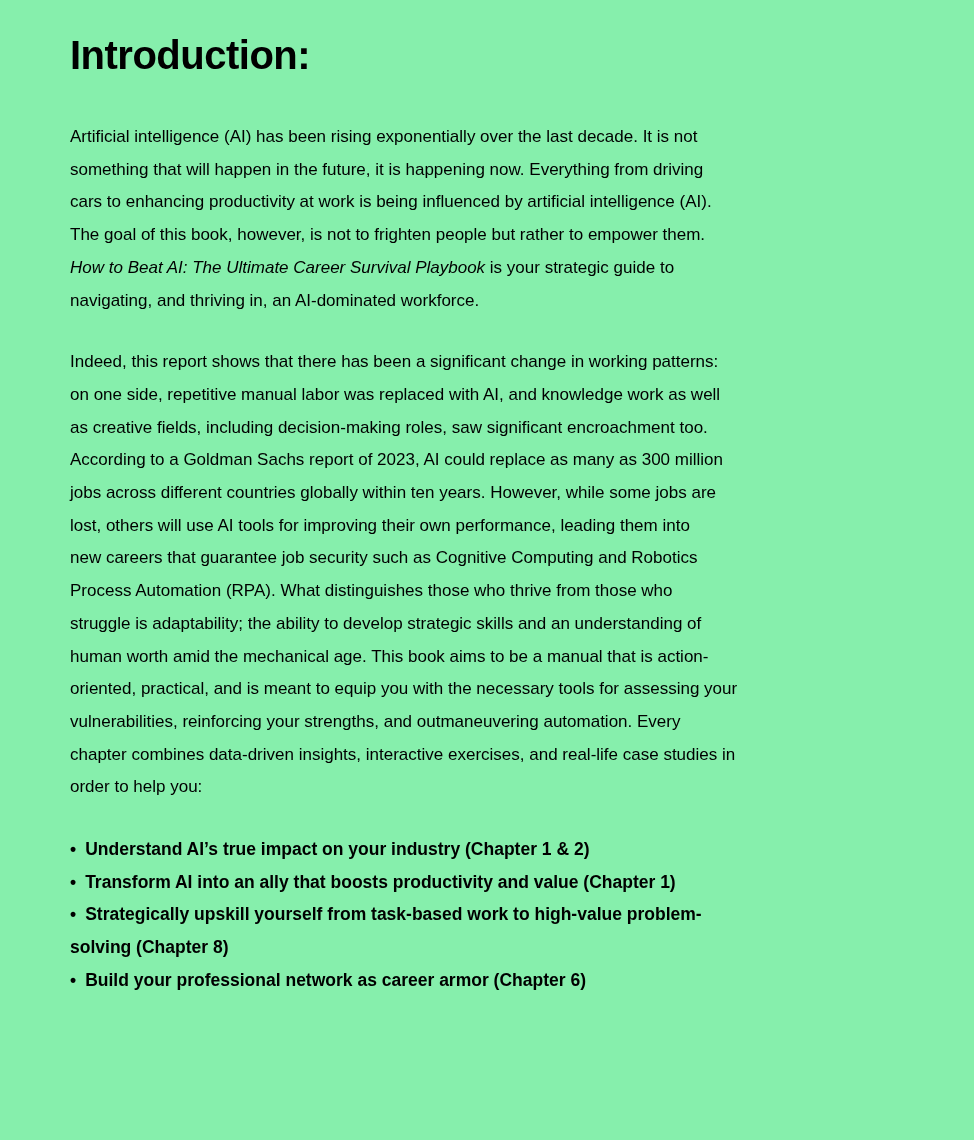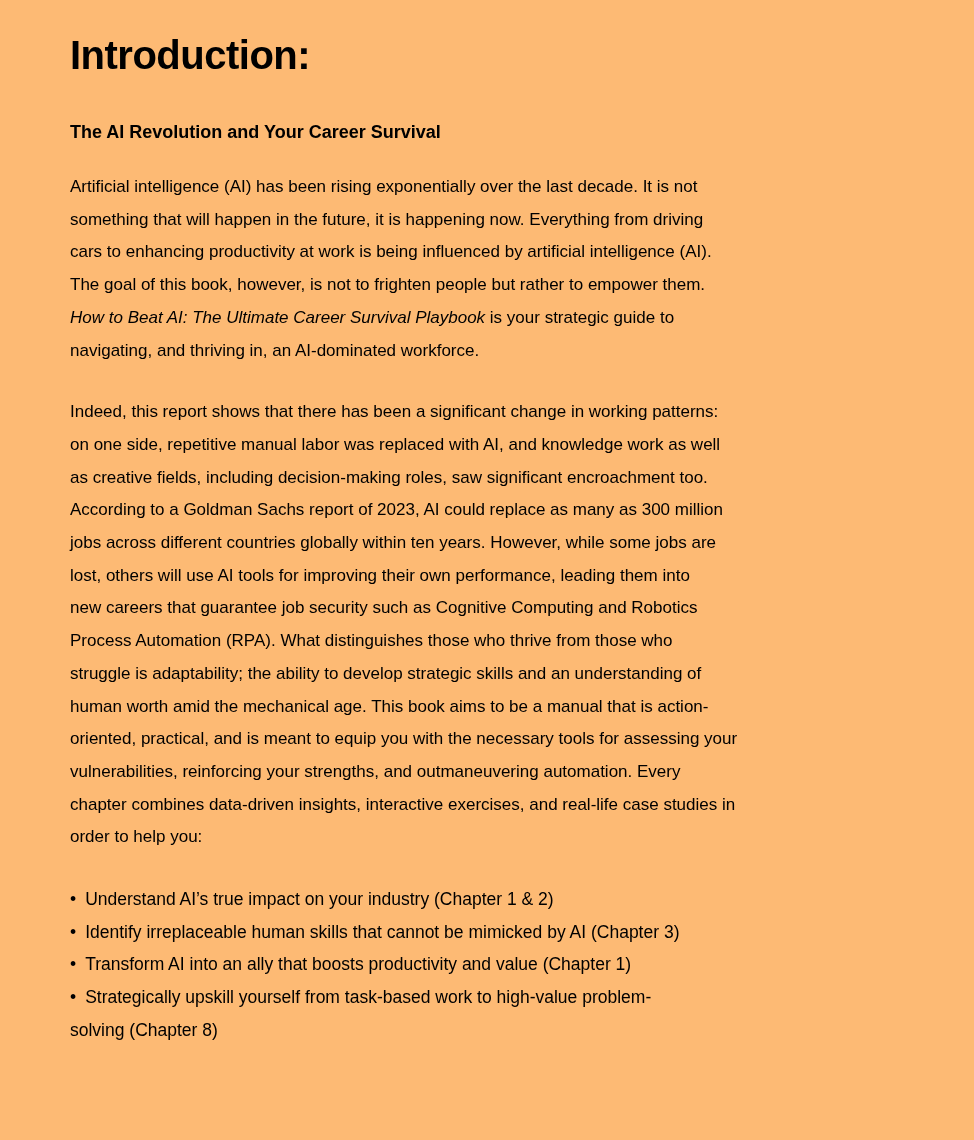--- a/index.html
+++ b/index.html
@@ -12,21 +12,21 @@
     width: 974px;
     height: 1140px;
     font-family: "Liberation Sans", "DejaVu Sans", sans-serif;
     color: #000000;
     overflow: hidden;
   }
   .page {
     width: 974px;
     height: 1140px;
     padding: 33px 40px 0 70px;
-    background: #fdba74;
+    background: #86efac;
   }
   .page-title {
     font-size: 40px;
     line-height: 44px;
     font-weight: 700;
     letter-spacing: -0.5px;
     margin: 0 0 44px 0;
   }
   .section-subtitle {
     font-size: 18px;
@@ -44,36 +44,35 @@
   }
   .book-title-italic {
     font-style: italic;
   }
   .bullet-list {
     margin-top: 19px;
   }
   .bullet-item {
     font-size: 17.5px;
     line-height: 32.7px;
-    font-weight: 400;
+    font-weight: 700;
     white-space: pre-line;
   }
   .bullet-marker {
     display: inline;
     margin-right: 9px;
   }
 </style>
 </head>
 <body>
 
 <div class="page">
 
   <h1 class="page-title">Introduction:</h1>
 
-  <h2 class="section-subtitle">The AI Revolution and Your Career Survival</h2>
 
   <p class="body-paragraph"><span>Artificial intelligence (AI) has been rising exponentially over the last decade. It is not
 something that will happen in the future, it is happening now. Everything from driving
 cars to enhancing productivity at work is being influenced by artificial intelligence (AI).
 The goal of this book, however, is not to frighten people but rather to empower them.
 </span><em class="book-title-italic">How to Beat AI: The Ultimate Career Survival Playbook</em><span> is your strategic guide to
 navigating, and thriving in, an AI-dominated workforce.</span></p>
 
   <p class="body-paragraph">Indeed, this report shows that there has been a significant change in working patterns:
 on one side, repetitive manual labor was replaced with AI, and knowledge work as well
@@ -85,19 +84,19 @@
 Process Automation (RPA). What distinguishes those who thrive from those who
 struggle is adaptability; the ability to develop strategic skills and an understanding of
 human worth amid the mechanical age. This book aims to be a manual that is action-
 oriented, practical, and is meant to equip you with the necessary tools for assessing your
 vulnerabilities, reinforcing your strengths, and outmaneuvering automation. Every
 chapter combines data-driven insights, interactive exercises, and real-life case studies in
 order to help you:</p>
 
   <div class="bullet-list">
     <div class="bullet-item"><span class="bullet-marker">•</span><span>Understand AI’s true impact on your industry (Chapter 1 &amp; 2)</span></div>
-    <div class="bullet-item"><span class="bullet-marker">•</span><span>Identify irreplaceable human skills that cannot be mimicked by AI (Chapter 3)</span></div>
     <div class="bullet-item"><span class="bullet-marker">•</span><span>Transform AI into an ally that boosts productivity and value (Chapter 1)</span></div>
     <div class="bullet-item"><span class="bullet-marker">•</span><span>Strategically upskill yourself from task-based work to high-value problem-
 solving (Chapter 8)</span></div>
+    <div class="bullet-item"><span class="bullet-marker">•</span><span>Build your professional network as career armor (Chapter 6)</span></div>
   </div>
 
 </div>
 
 </body></html>

